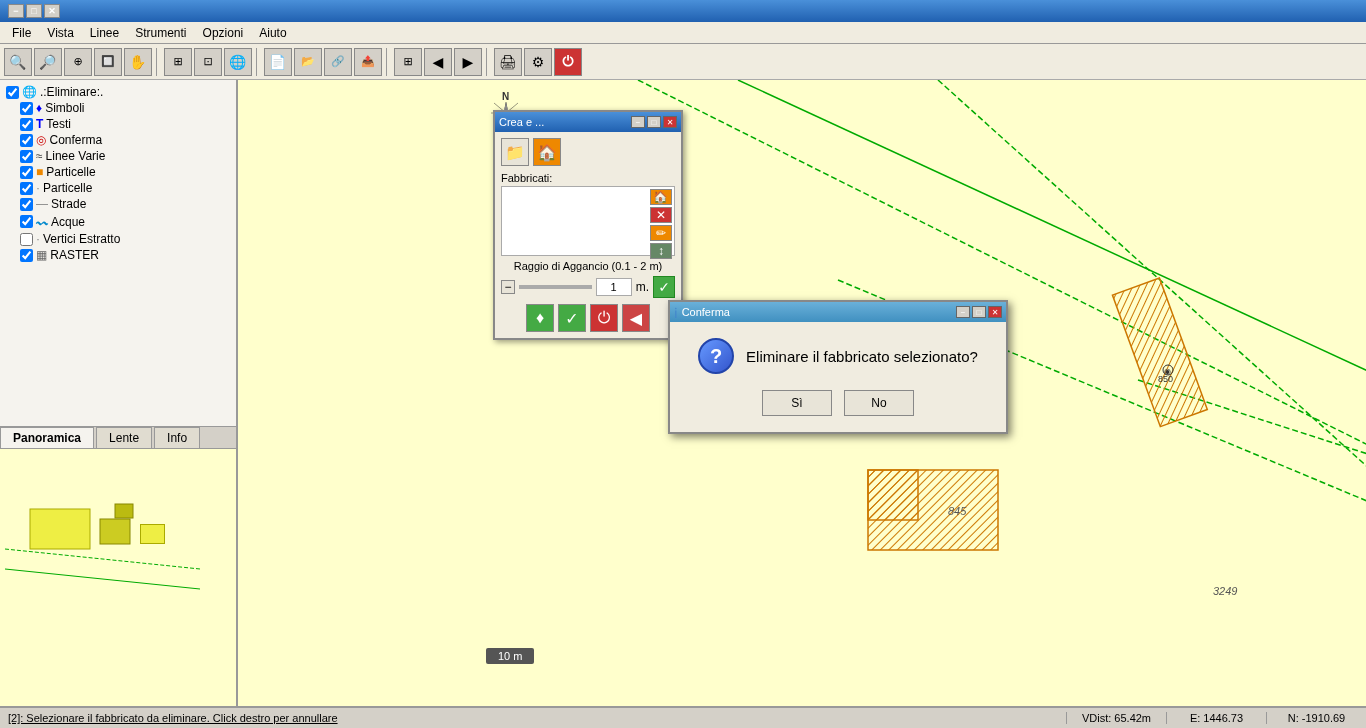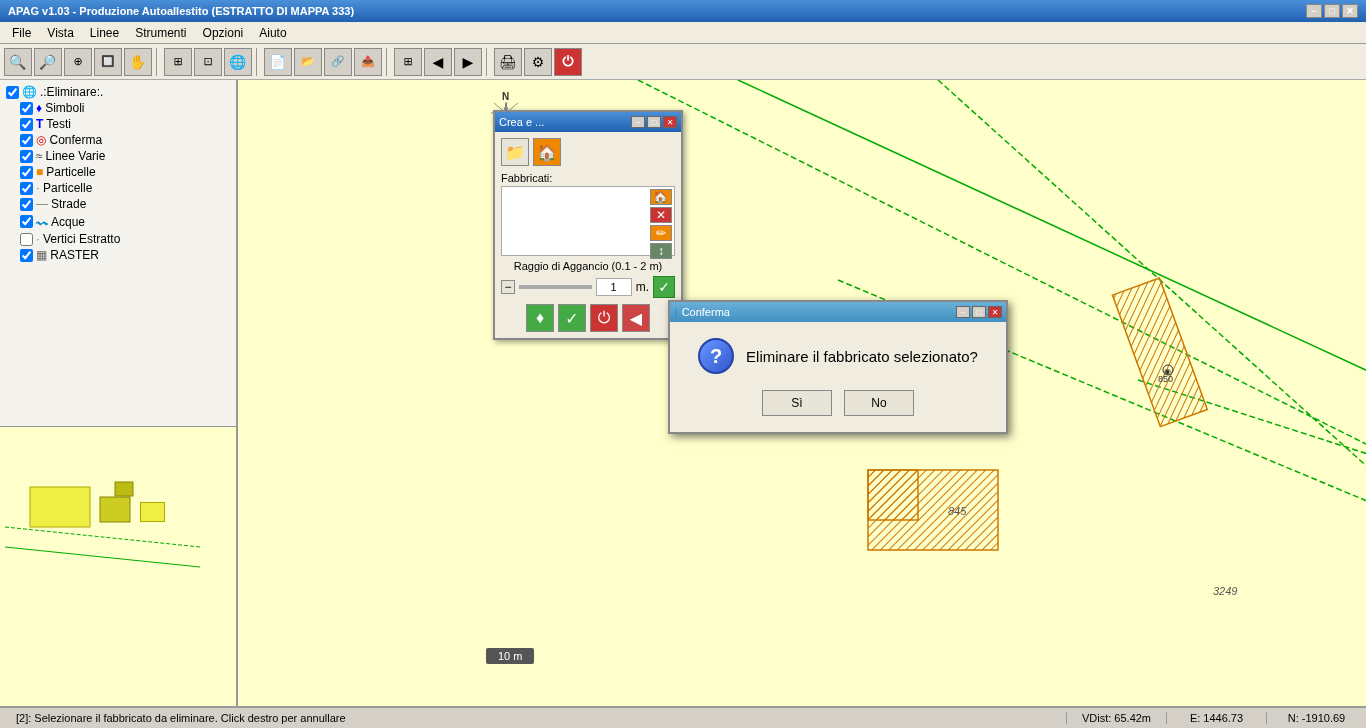--- a/index.html
+++ b/index.html
@@ -95,21 +95,21 @@
       position: absolute; bottom: 42px; left: 248px;
       background: #555; color: white; padding: 2px 12px; font-size: 11px;
       z-index: 10; border-radius: 2px;
     }
 
     
     #status-bar {
       height: 22px; background: #d4d0c8; border-top: 2px solid #999;
       display: flex; align-items: center; font-size: 11px;
     }
-    #status-text { flex: 1; padding: 0 16px; color: #000; }
+    #status-text { flex: 1; padding: 0 8px; color: #000; text-decoration: underline; }
     .status-coord {
       border-left: 1px solid #999; padding: 0 8px; min-width: 100px; text-align: center;
     }
 
     
     #crea-dialog {
       position: absolute; top: 30px; left: 255px;
       width: 190px; background: #f0ece0;
       border: 2px solid #888; z-index: 100;
       box-shadow: 2px 2px 6px rgba(0,0,0,0.4);
@@ -209,21 +209,20 @@
     
     #map-svg {
       position: absolute; top: 0; left: 0; width: 100%; height: 100%;
       pointer-events: none;
     }
   </style>
 </head>
 <body>
 
 <div id="title-bar">
-  <span>APAG v1.03 - Produzione Autoallestito (ESTRATTO DI MAPPA 333)</span>
   <div id="title-bar-controls">
     <div class="title-btn">−</div>
     <div class="title-btn">□</div>
     <div class="title-btn">✕</div>
   </div>
 </div>
 
 <div id="menu-bar">
   <span class="menu-item">File</span>
   <span class="menu-item">Vista</span>
@@ -313,20 +312,25 @@
         <span>Vertici Estratto</span>
       </div>
       <div class="tree-item" style="padding-left:16px">
         <input type="checkbox" class="tree-checkbox" checked="" style="">
         <span class="tree-icon" style="color:#666">▦</span>
         <span>RASTER</span>
       </div>
     </div>
 
     <div id="bottom-tabs">
+      <div id="tab-bar">
+        <div class="tab active">Panoramica</div>
+        <div class="tab">Lente</div>
+        <div class="tab">Info</div>
+      </div>
       <div id="tab-content">
         <div id="mini-map">
 
           <div class="mini-building" style="left:30px;top:60px;width:60px;height:40px;"></div>
           <div class="mini-building" style="left:100px;top:70px;width:30px;height:25px;"></div>
           <div class="mini-building-small" style="left:115px;top:55px;width:18px;height:14px;"></div>
           <div class="mini-building" style="left:140px;top:75px;width:25px;height:20px;"></div>
           <svg style="position:absolute;top:0;left:0;width:100%;height:100%">
             <rect x="30" y="60" width="60" height="40" fill="#eeee44" stroke="#aaaa00" stroke-width="1"></rect>
             <rect x="100" y="70" width="30" height="25" fill="#cccc22" stroke="#888800" stroke-width="1"></rect>

